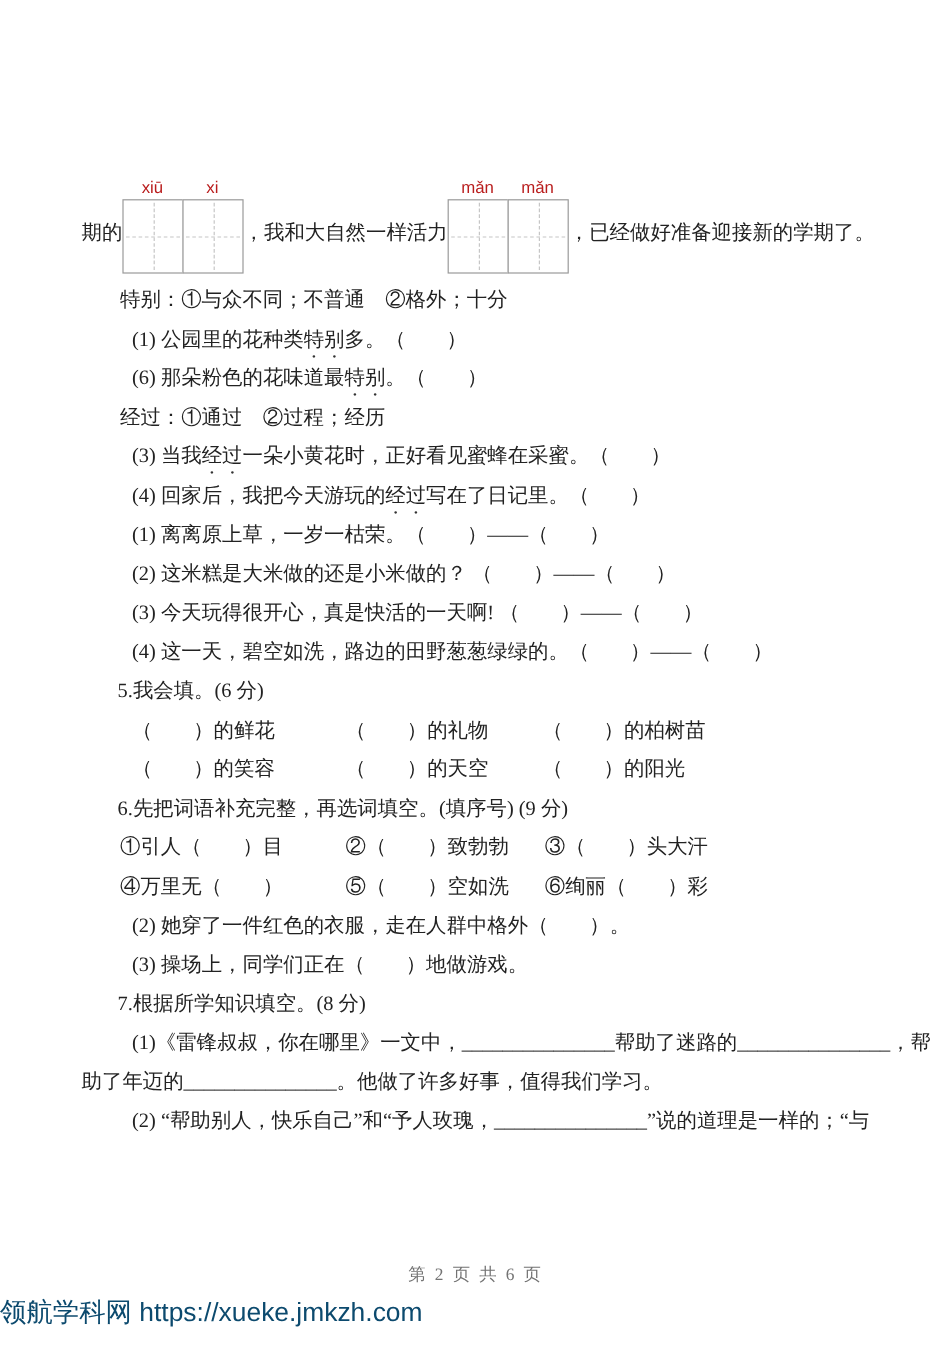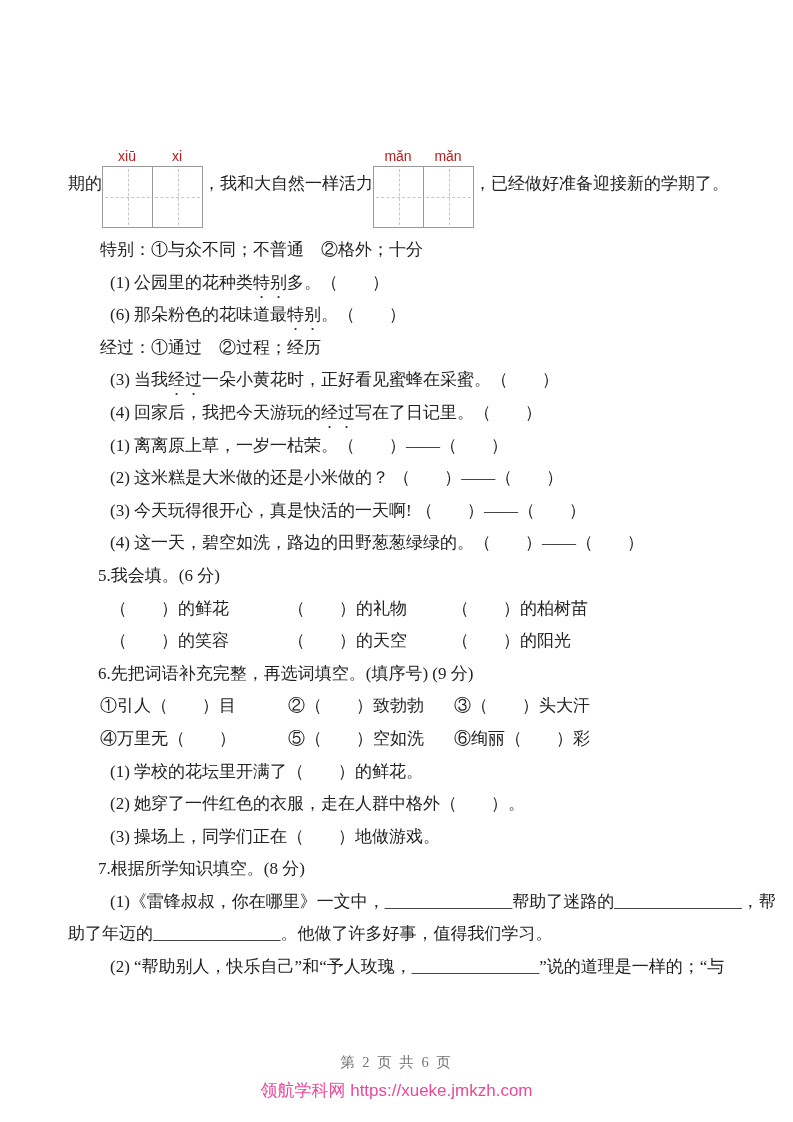--- a/index.html
+++ b/index.html
@@ -14,21 +14,21 @@
     font-size: 17px;
   }
   .content {
     position: absolute;
     left: 68px;
     top: 142px;
     width: 676px;
   }
   
   .grid-row { display: flex; align-items: flex-start; height: 92px; white-space: nowrap; }
-  .gtext { margin-top: 30px; display: inline-block; }
+  .gtext { margin-top: 40px; display: inline-block; }
   .tzg { display: inline-block; }
   .py { display: flex; height: 22px; align-items: flex-end; padding-bottom: 2px; }
   .py span {
     width: 50px; text-align: center;
     font-family: "Liberation Sans", "DejaVu Sans", sans-serif;
     font-size: 14px; color: #b91c1c;
   }
   .cells { display: flex; }
   .cell {
     width: 49px; height: 60px;
@@ -62,21 +62,21 @@
     text-emphasis-position: under right;
   }
   
   .footer-page {
     position: absolute; top: 1053px; left: 0; width: 100%;
     text-align: center; font-size: 14.5px; color: #737373;
     letter-spacing: 2px;
   }
   .footer-site {
     position: absolute; top: 1079px; left: 0; width: 100%;
-    text-align: center; font-size: 17px; color: #ec4899;
+    font-size: 22px; color: #0c4a6e;
     font-family: "Liberation Sans", "DejaVu Sans", sans-serif;
   }
 </style>
 </head>
 <body>
 
 <div class="page">
   <div class="content">
 
     <div class="grid-row">
@@ -125,21 +125,20 @@
       <span class="c5a">（　　）的笑容</span><span class="c5b">（　　）的天空</span><span>（　　）的阳光</span>
     </div>
 
     <div class="line ind-q">6.先把词语补充完整，再选词填空。(填序号) (9 分)</div>
     <div class="line ind-sm cols">
       <span class="c6a">①引人（　　）目</span><span class="c6b">②（　　）致勃勃</span><span>③（　　）头大汗</span>
     </div>
     <div class="line ind-sm cols">
       <span class="c6a">④万里无（　　）</span><span class="c6b">⑤（　　）空如洗</span><span>⑥绚丽（　　）彩</span>
     </div>
-    <div class="line ind-item">(1) 学校的花坛里开满了（　　）的鲜花。</div>
     <div class="line ind-item">(2) 她穿了一件红色的衣服，走在人群中格外（　　）。</div>
     <div class="line ind-item">(3) 操场上，同学们正在（　　）地做游戏。</div>
 
     <div class="line ind-q">7.根据所学知识填空。(8 分)</div>
     <div class="line ind-item">(1)《雷锋叔叔，你在哪里》一文中，_______________帮助了迷路的_______________，帮</div>
     <div class="line">助了年迈的_______________。他做了许多好事，值得我们学习。</div>
     <div class="line ind-item">(2) “帮助别人，快乐自己”和“予人玫瑰，_______________”说的道理是一样的；“与</div>
 
   </div>
 

